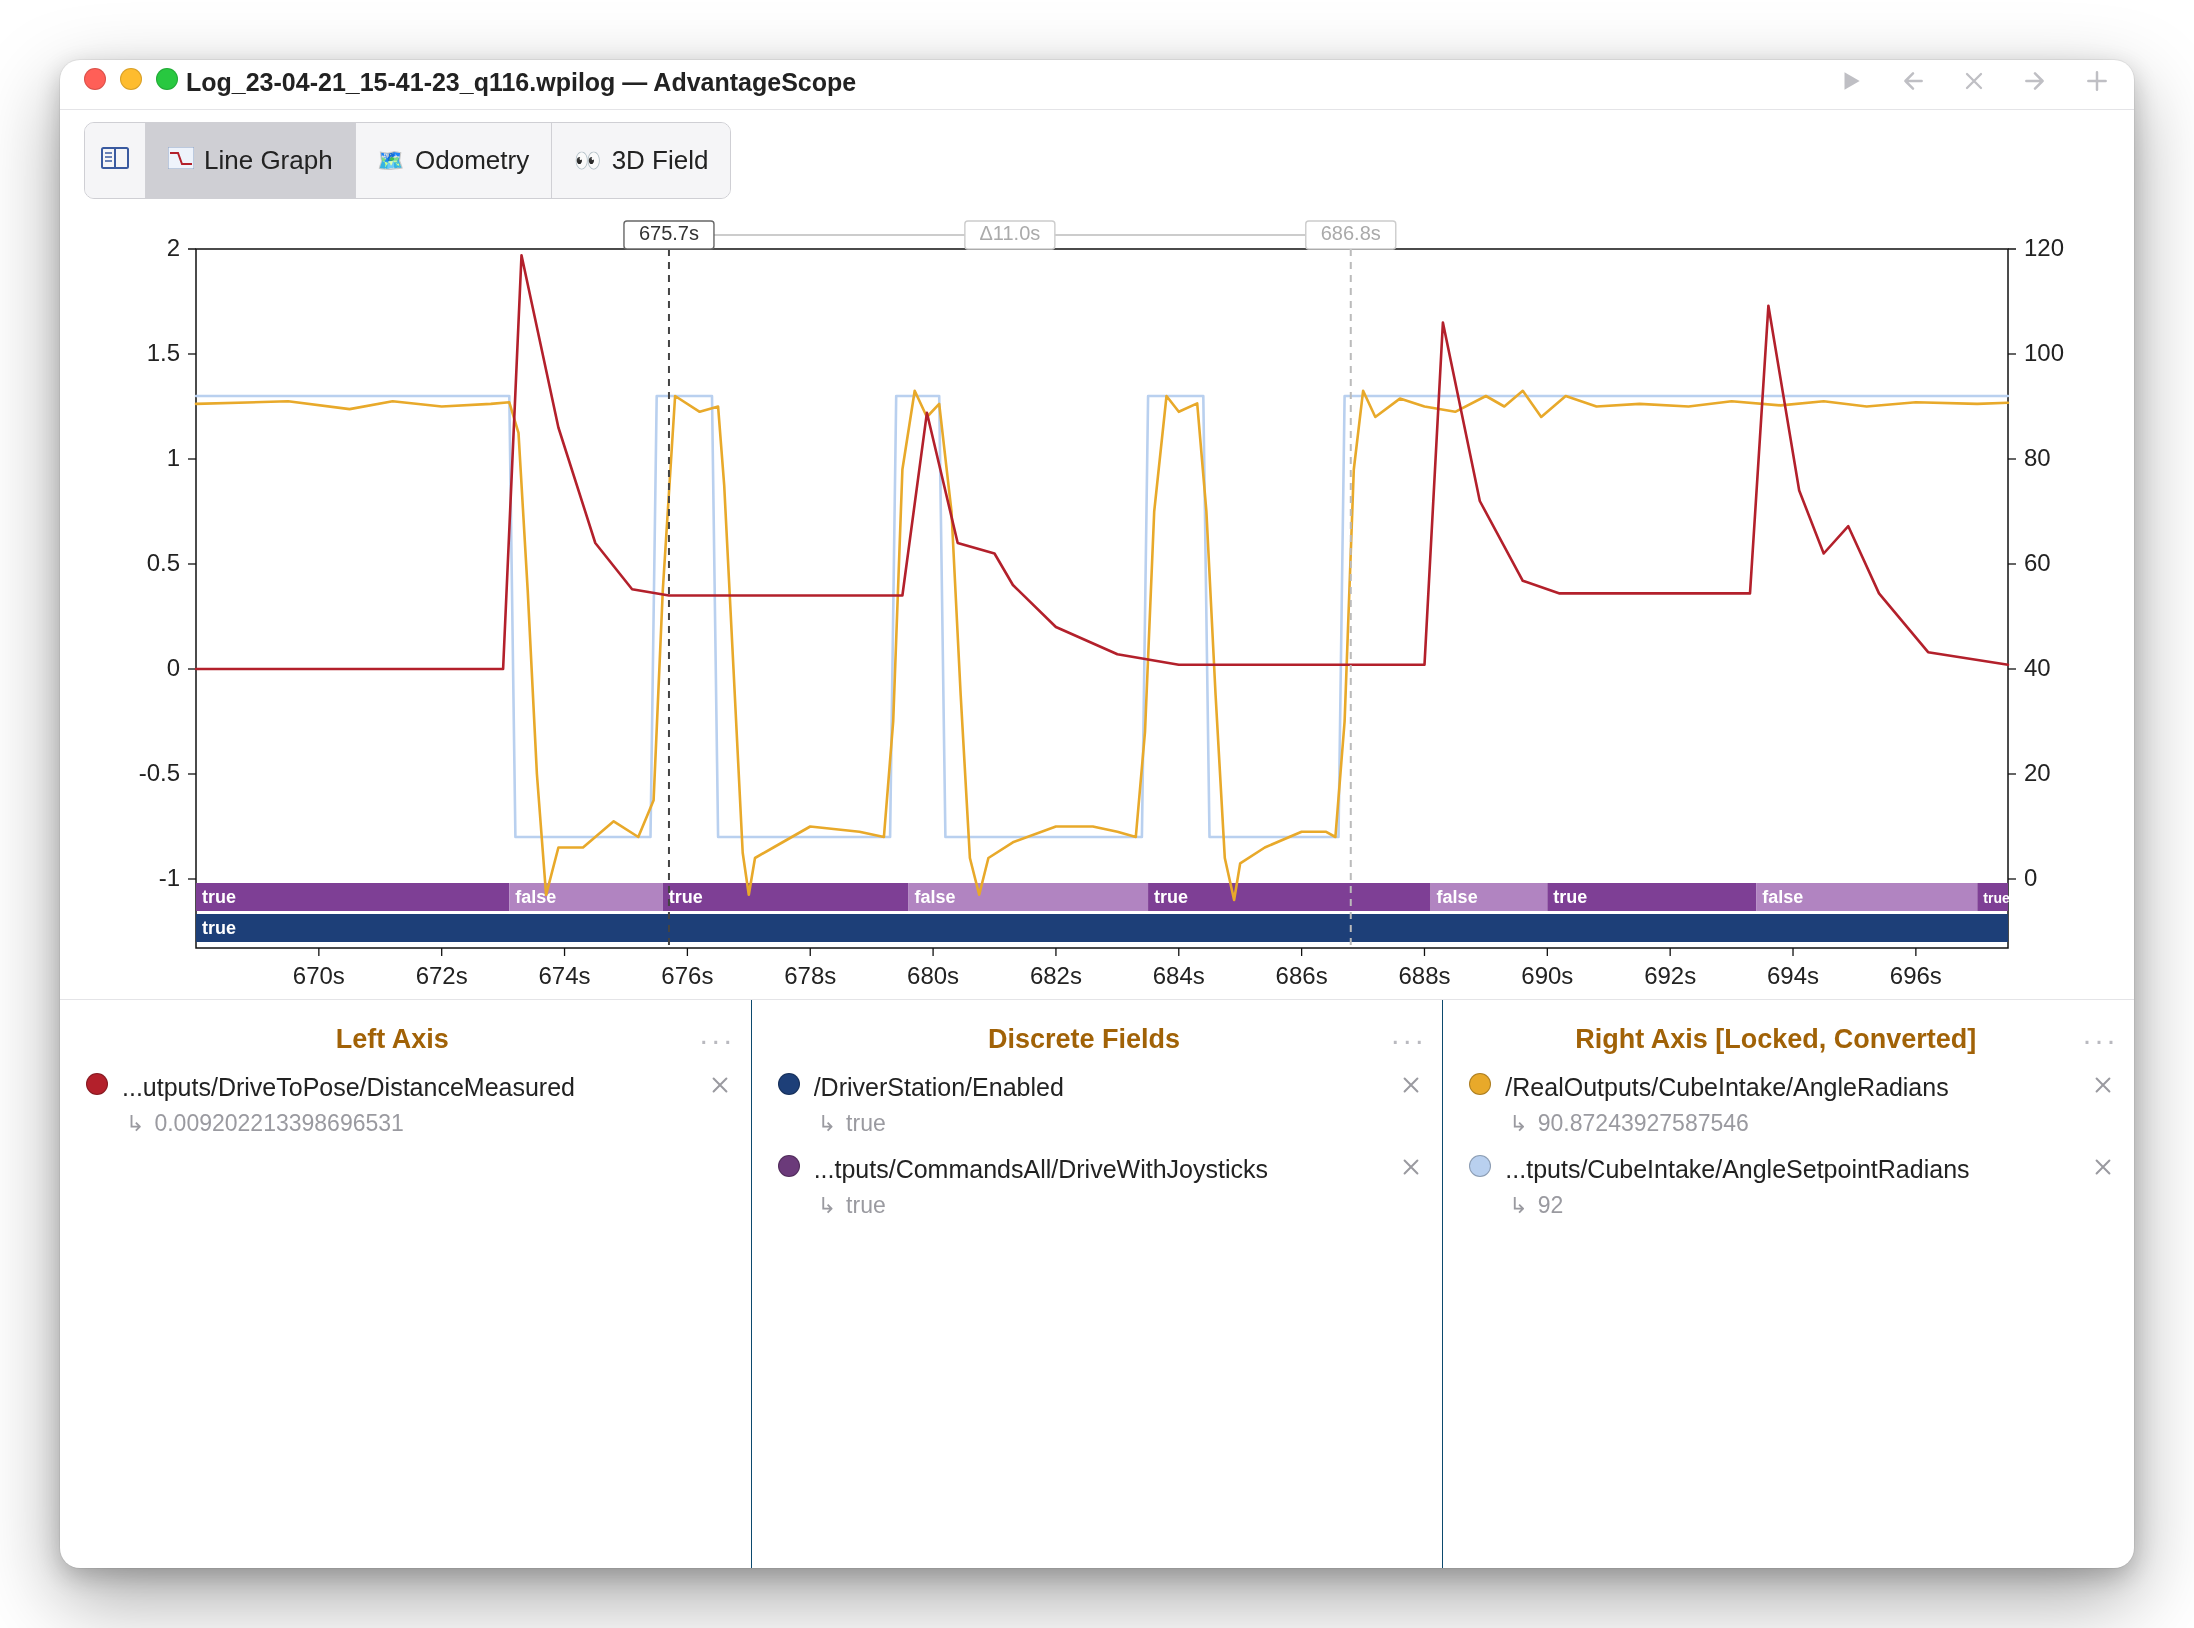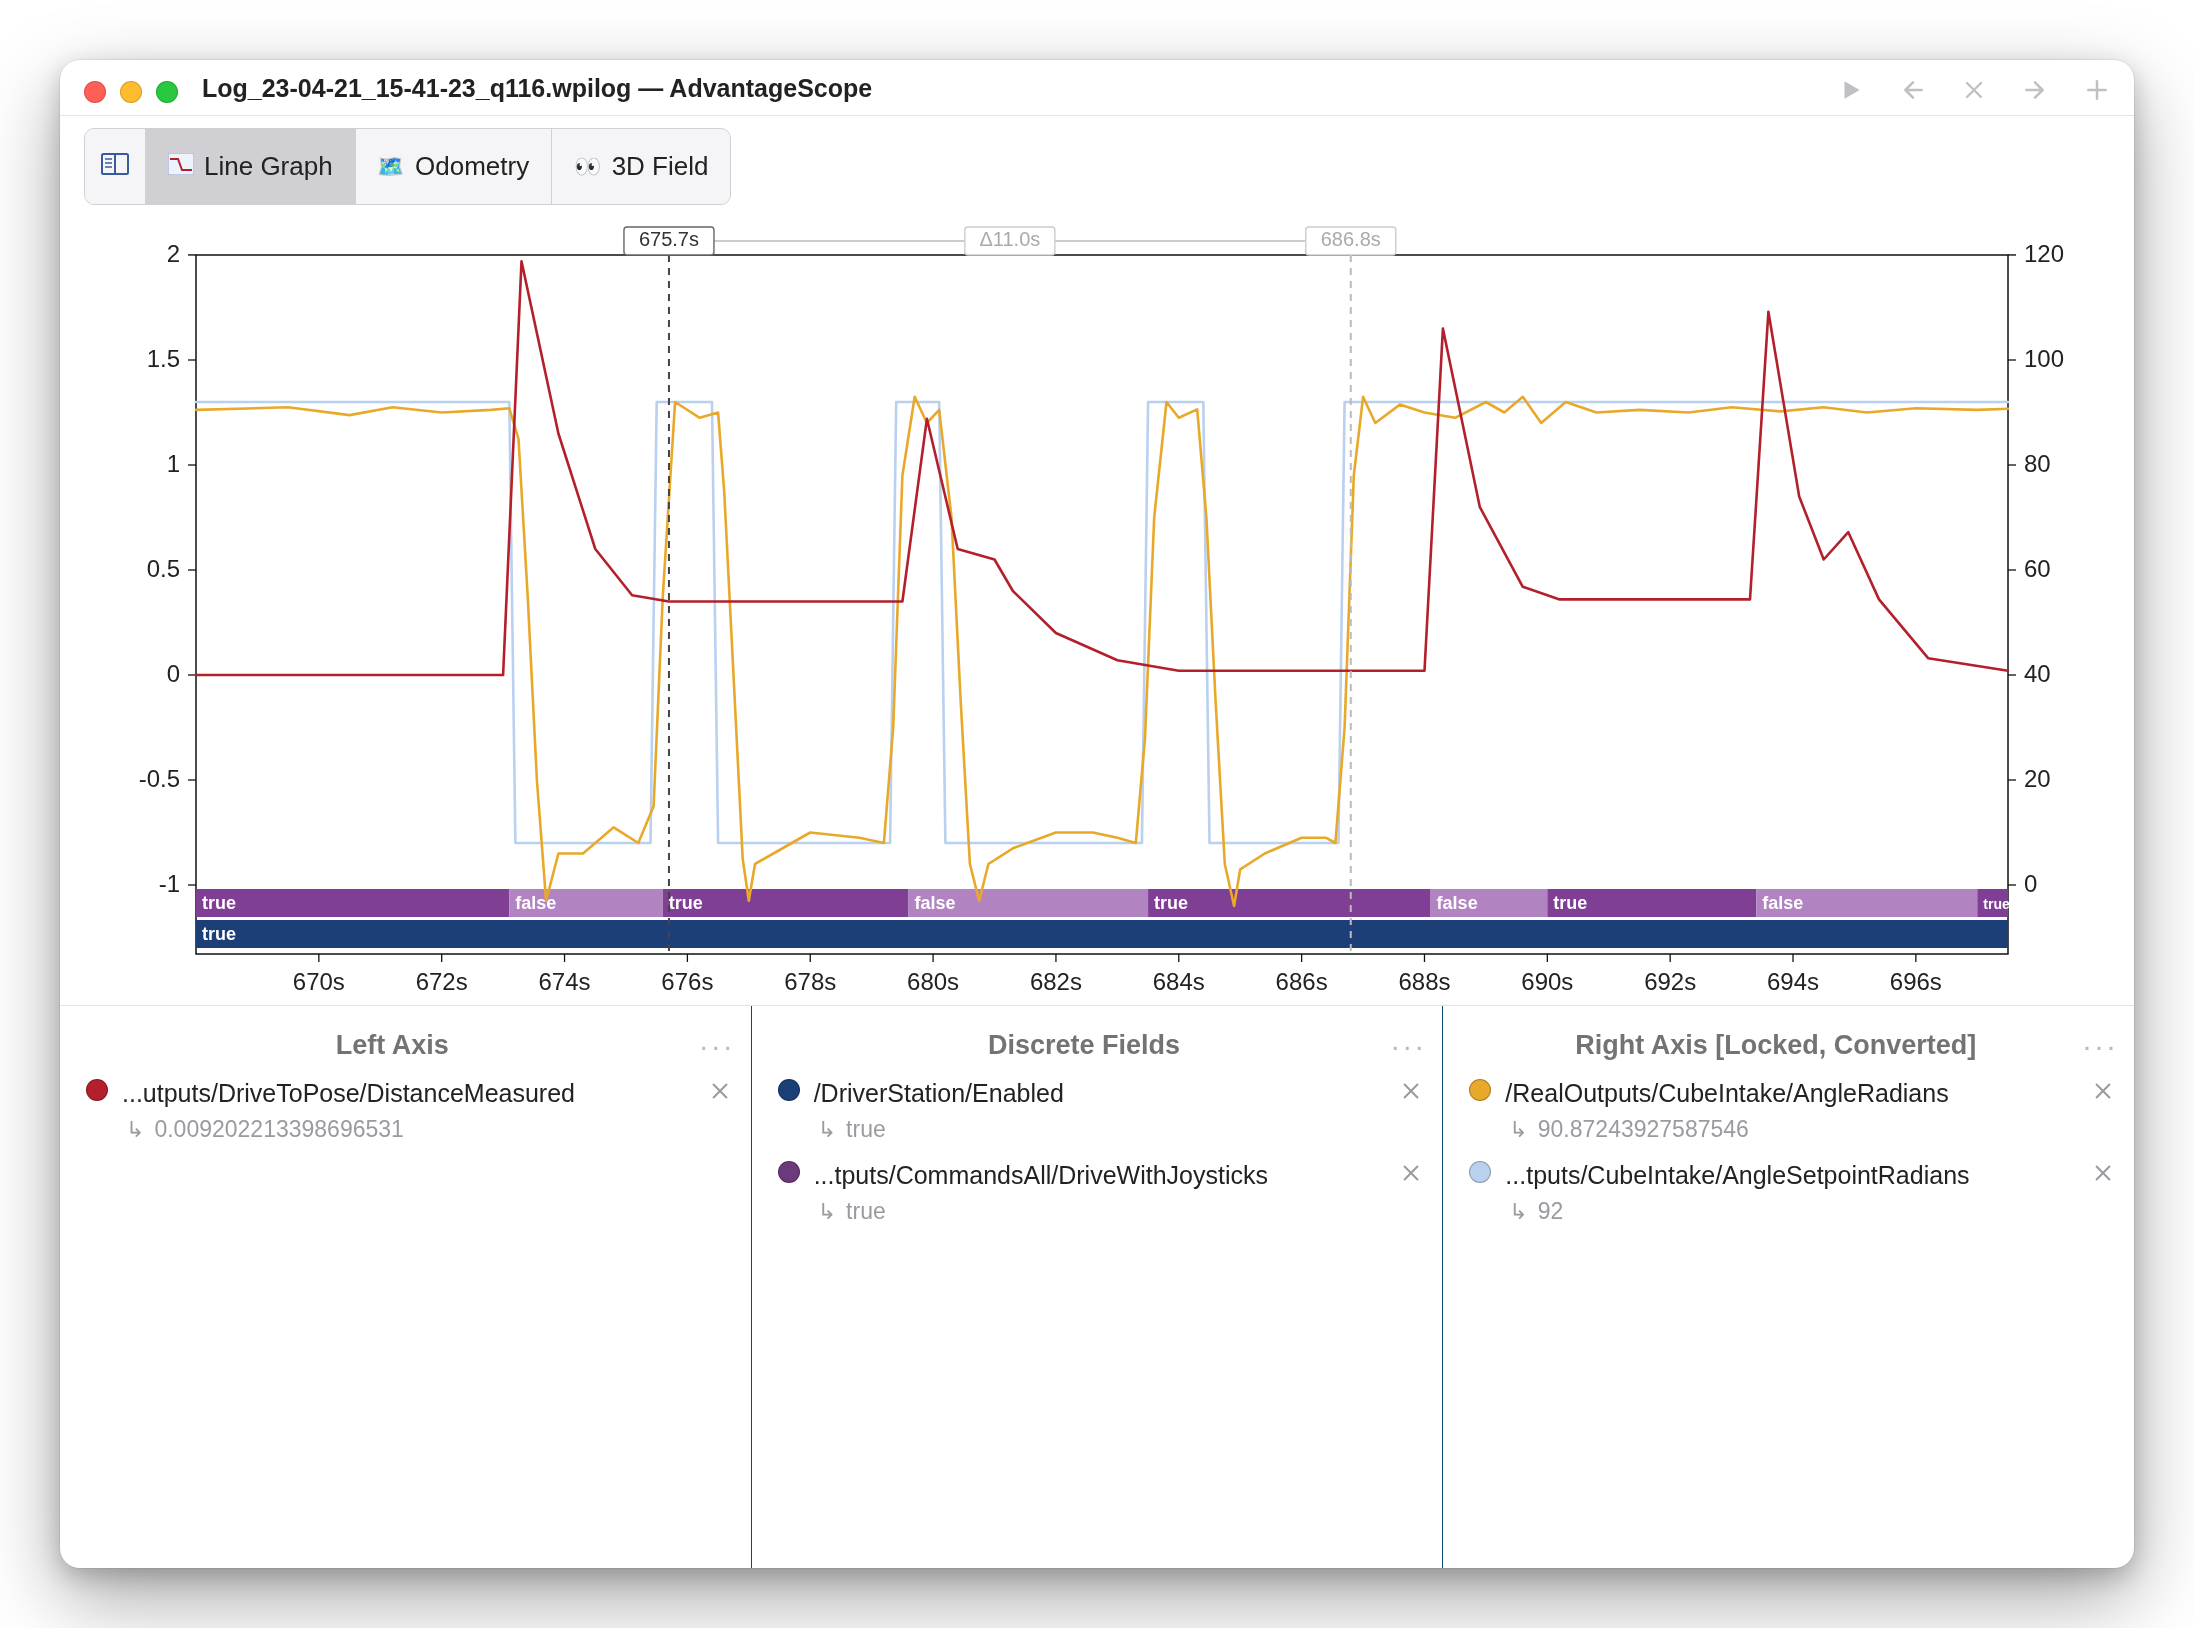--- a/index.html
+++ b/index.html
@@ -6,21 +6,21 @@
   html, body { width: 100%; height: 100%; background: transparent; font-family: -apple-system, BlinkMacSystemFont, "Segoe UI", Helvetica, Arial, sans-serif; -webkit-font-smoothing: antialiased; }
   .stage { width: 2194px; height: 1628px; position: relative; padding: 60px; }
   .window {
     position: relative; width: 100%; height: 100%;
     background: #fff; border-radius: 20px; overflow: hidden;
     box-shadow: 0 30px 80px rgba(0,0,0,.35), 0 8px 24px rgba(0,0,0,.2), 0 0 0 1px rgba(0,0,0,.05);
     display: flex; flex-direction: column;
   }
   
   .titlebar {
-    display: flex; align-items: flex-end; gap: 16px; padding: 14px 24px 12px 24px;
+    display: flex; align-items: flex-start; padding: 8px 24px 12px 24px;
     border-bottom: 1px solid #e4e4e7;
   }
   .traffic { display: flex; gap: 14px; margin-right: 8px; }
   .tl { width: 22px; height: 22px; border-radius: 50%; }
   .tl.red { background:#ff5f57; box-shadow: inset 0 0 0 1px rgba(0,0,0,.15);}
   .tl.yellow { background:#febc2e; box-shadow: inset 0 0 0 1px rgba(0,0,0,.15);}
   .tl.green { background:#28c840; box-shadow: inset 0 0 0 1px rgba(0,0,0,.15);}
   .wtitle { font-size: 25px; font-weight: 700; color:#222; flex: 0 1 auto; }
   .tbactions { margin-left: auto; display: flex; align-items: center; gap: 34px; color:#bfbfc4; }
   .tbactions svg, .tbactions span { display:block; }
@@ -44,21 +44,21 @@
   
   .chartwrap { position:relative; padding: 4px 36px 0 36px; }
   .chartbox { position:relative; height: 780px; }
   svg.chart { width:100%; height:100%; display:block; }
 
   
   .legend { display:flex; border-top:1px solid #e4e4e7; flex:1; min-height:0; }
   .lcol { flex:1; padding: 24px 10px 0 26px; position:relative; }
   .lcol + .lcol { border-left:1px solid #0c4a6e; }
   .lhead { display:flex; align-items:center; }
-  .lhead h3 { font-size:27px; font-weight:800; color:#737373; flex:1; text-align:center; }
+  .lhead h3 { font-size:27px; font-weight:800; color:#a16207; flex:1; text-align:center; }
   .kebab { color:#b9b9bf; font-size:30px; letter-spacing:2px; line-height:10px; padding-right:6px; cursor:pointer; }
   .lrow { display:flex; align-items:flex-start; gap:14px; padding:18px 4px 0 0; font-size:25px; color:#222; }
   .lrow .dot { width:22px; height:22px; border-radius:50%; flex:0 0 auto; border:1.5px solid rgba(0,0,0,.25); }
   .lrow .label { flex:1; white-space:nowrap; overflow:hidden; text-overflow:ellipsis; }
   .lrow .x { color:#9a9aa0; cursor:pointer; padding:0 6px; }
   .lsub { display:flex; align-items:center; gap:10px; font-size:23px; color:#9a9aa0; padding: 8px 0 0 40px; }
   .lsub .arr { font-size:22px; }
 </style>
 </head>
 <body>

